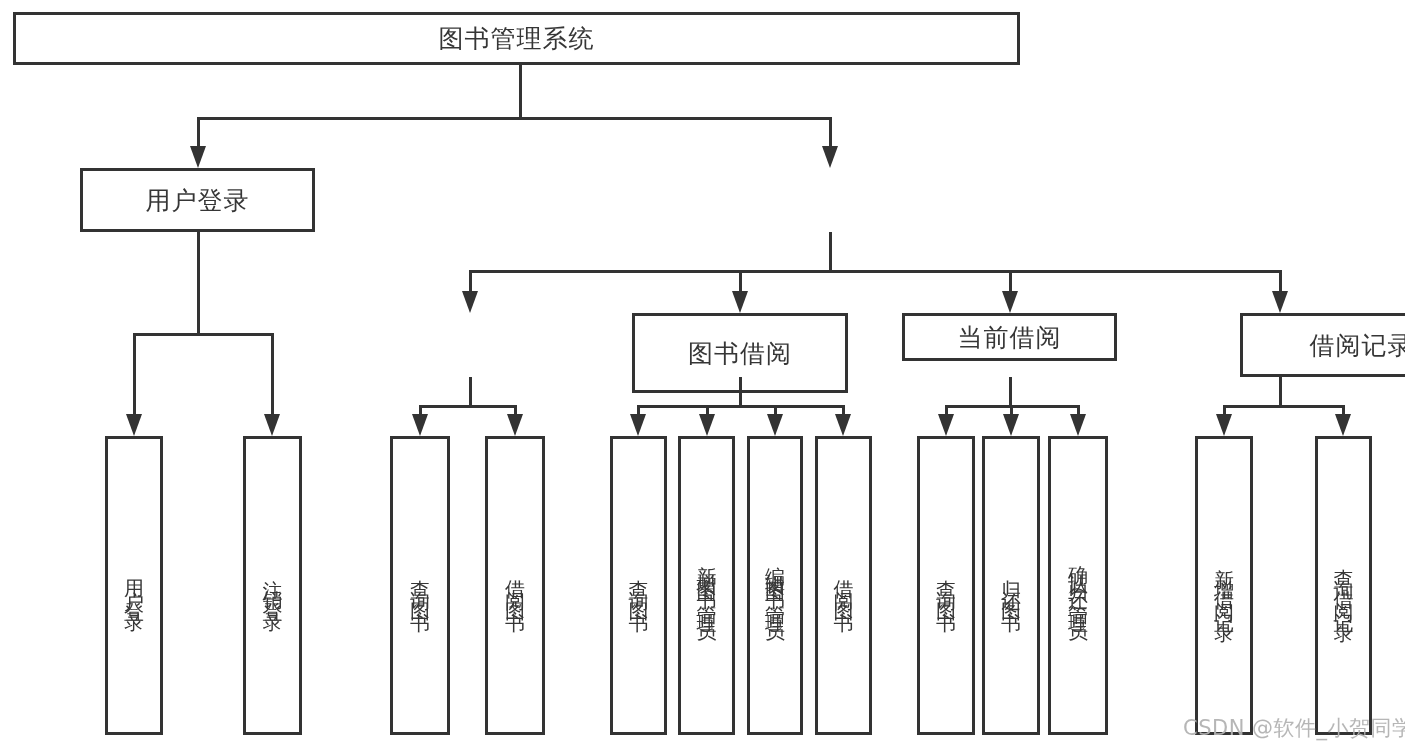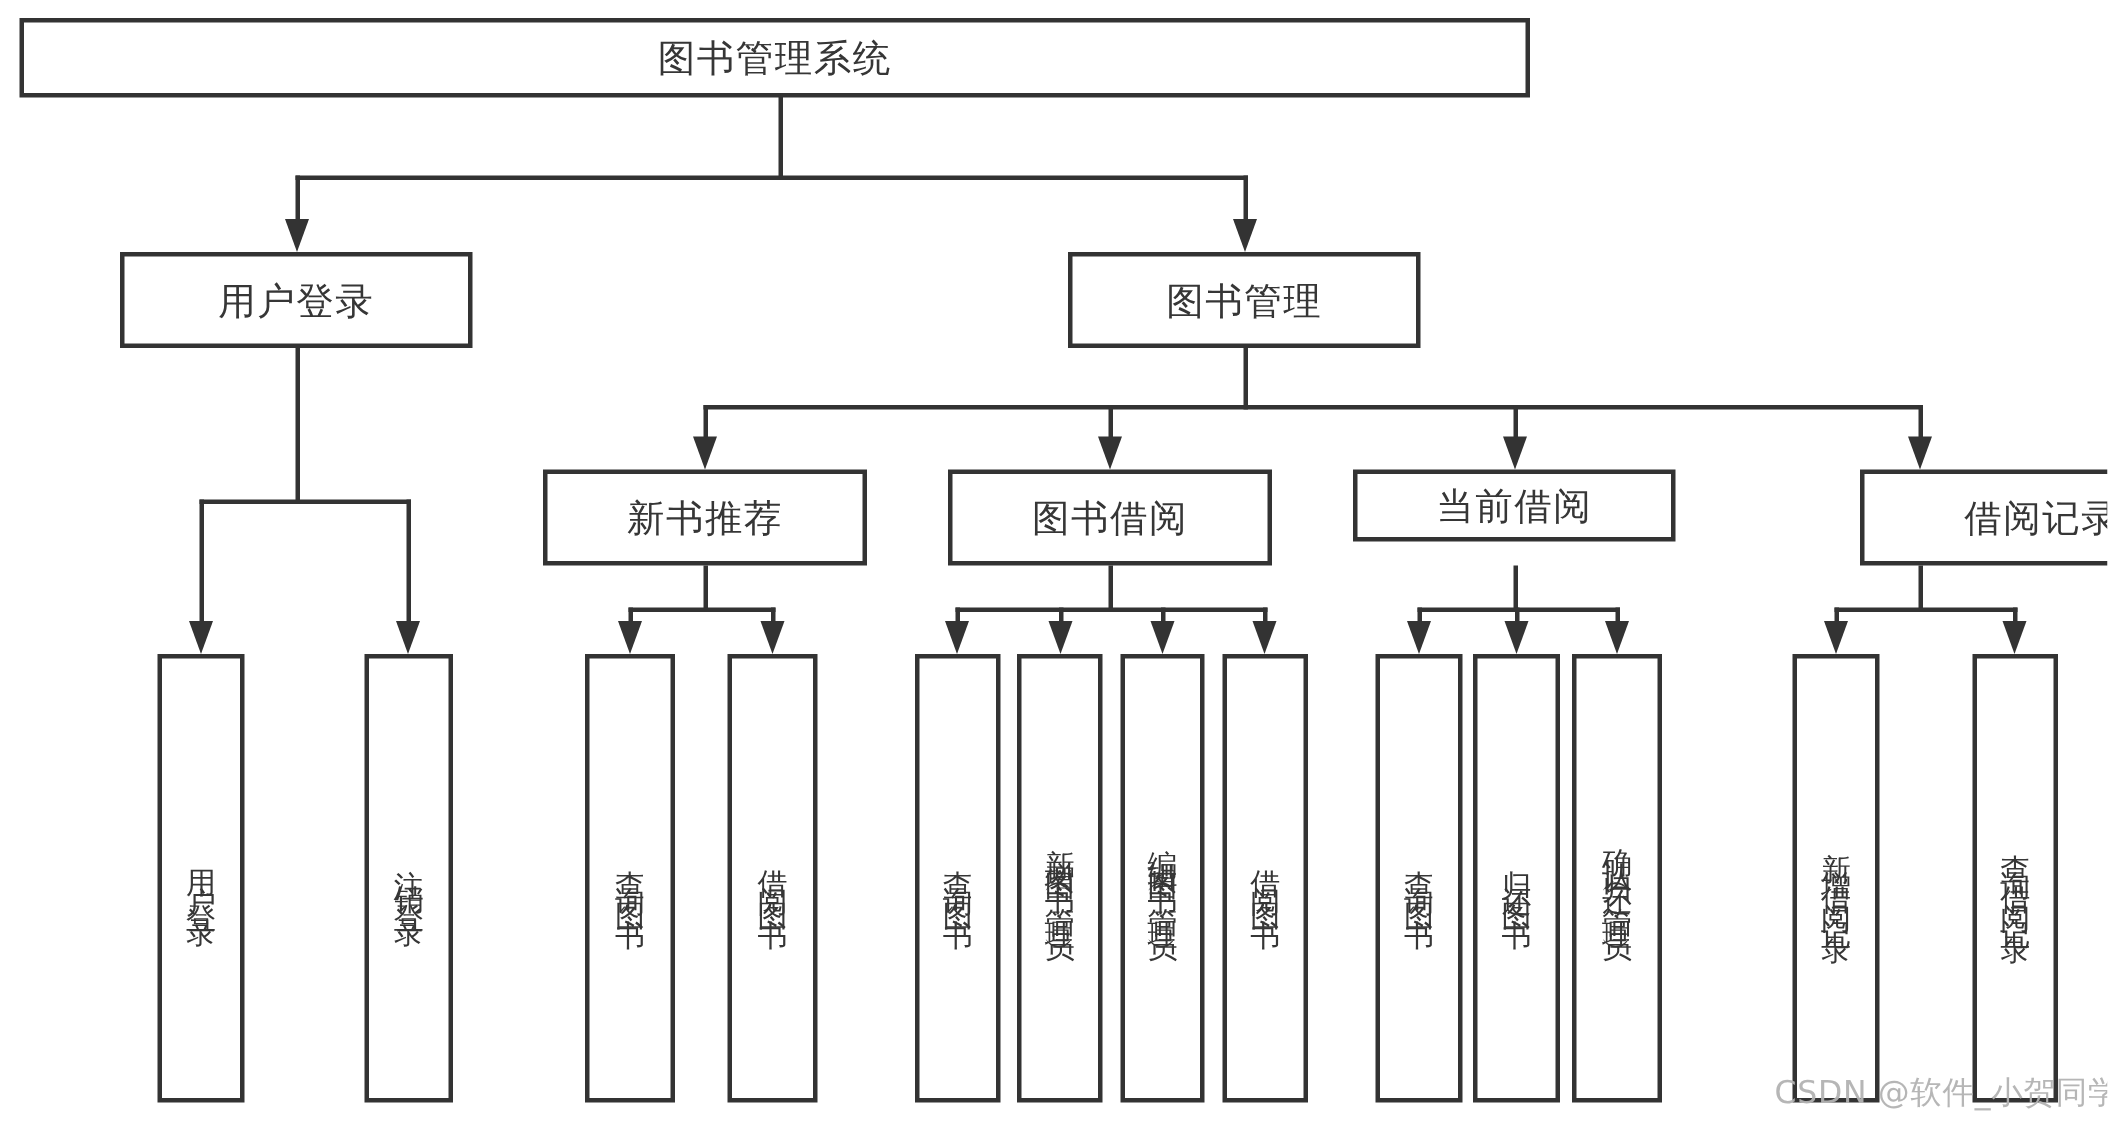--- a/index.html
+++ b/index.html
@@ -41,46 +41,40 @@
   <div class="vline" style="left:519px;top:64px;height:56px"></div>
   <div class="hline" style="left:197px;top:117px;width:635px"></div>
   <div class="vline" style="left:197px;top:117px;height:32px"></div>
   <div class="vline" style="left:829px;top:117px;height:32px"></div>
   <div class="arrow" style="left:190px;top:146px"></div>
   <div class="arrow" style="left:822px;top:146px"></div>
 
   <div class="box hbox" style="left:80px;top:168px;width:235px;height:64px">
     <span>用户登录</span>
   </div>
-  <div class="box hbox" style="left:712px;top:168px;width:235px;height:64px">
-    <span>图书管理</span>
-  </div>
 
   <div class="vline" style="left:197px;top:232px;height:104px"></div>
   <div class="hline" style="left:133px;top:333px;width:141px"></div>
   <div class="vline" style="left:133px;top:333px;height:84px"></div>
   <div class="vline" style="left:271px;top:333px;height:84px"></div>
   <div class="arrow" style="left:126px;top:414px"></div>
   <div class="arrow" style="left:264px;top:414px"></div>
 
   <div class="vline" style="left:829px;top:232px;height:41px"></div>
   <div class="hline" style="left:469px;top:270px;width:813px"></div>
   <div class="vline" style="left:469px;top:270px;height:24px"></div>
   <div class="vline" style="left:739px;top:270px;height:24px"></div>
   <div class="vline" style="left:1009px;top:270px;height:24px"></div>
   <div class="vline" style="left:1279px;top:270px;height:24px"></div>
   <div class="arrow" style="left:462px;top:291px"></div>
   <div class="arrow" style="left:732px;top:291px"></div>
   <div class="arrow" style="left:1002px;top:291px"></div>
   <div class="arrow" style="left:1272px;top:291px"></div>
 
-  <div class="box hbox" style="left:362px;top:313px;width:216px;height:64px">
-    <span>新书推荐</span>
-  </div>
-  <div class="box hbox" style="left:632px;top:313px;width:216px;height:64px">
+  <div class="box hbox" style="left:632px;top:313px;width:216px;height:80px">
     <span>图书借阅</span>
   </div>
   <div class="box hbox" style="left:902px;top:313px;width:215px;height:48px">
     <span>当前借阅</span>
   </div>
   <div class="box hbox" style="left:1240px;top:313px;width:243px;height:64px">
     <span>借阅记录</span>
   </div>
 
   <div class="vline" style="left:469px;top:377px;height:31px"></div>

